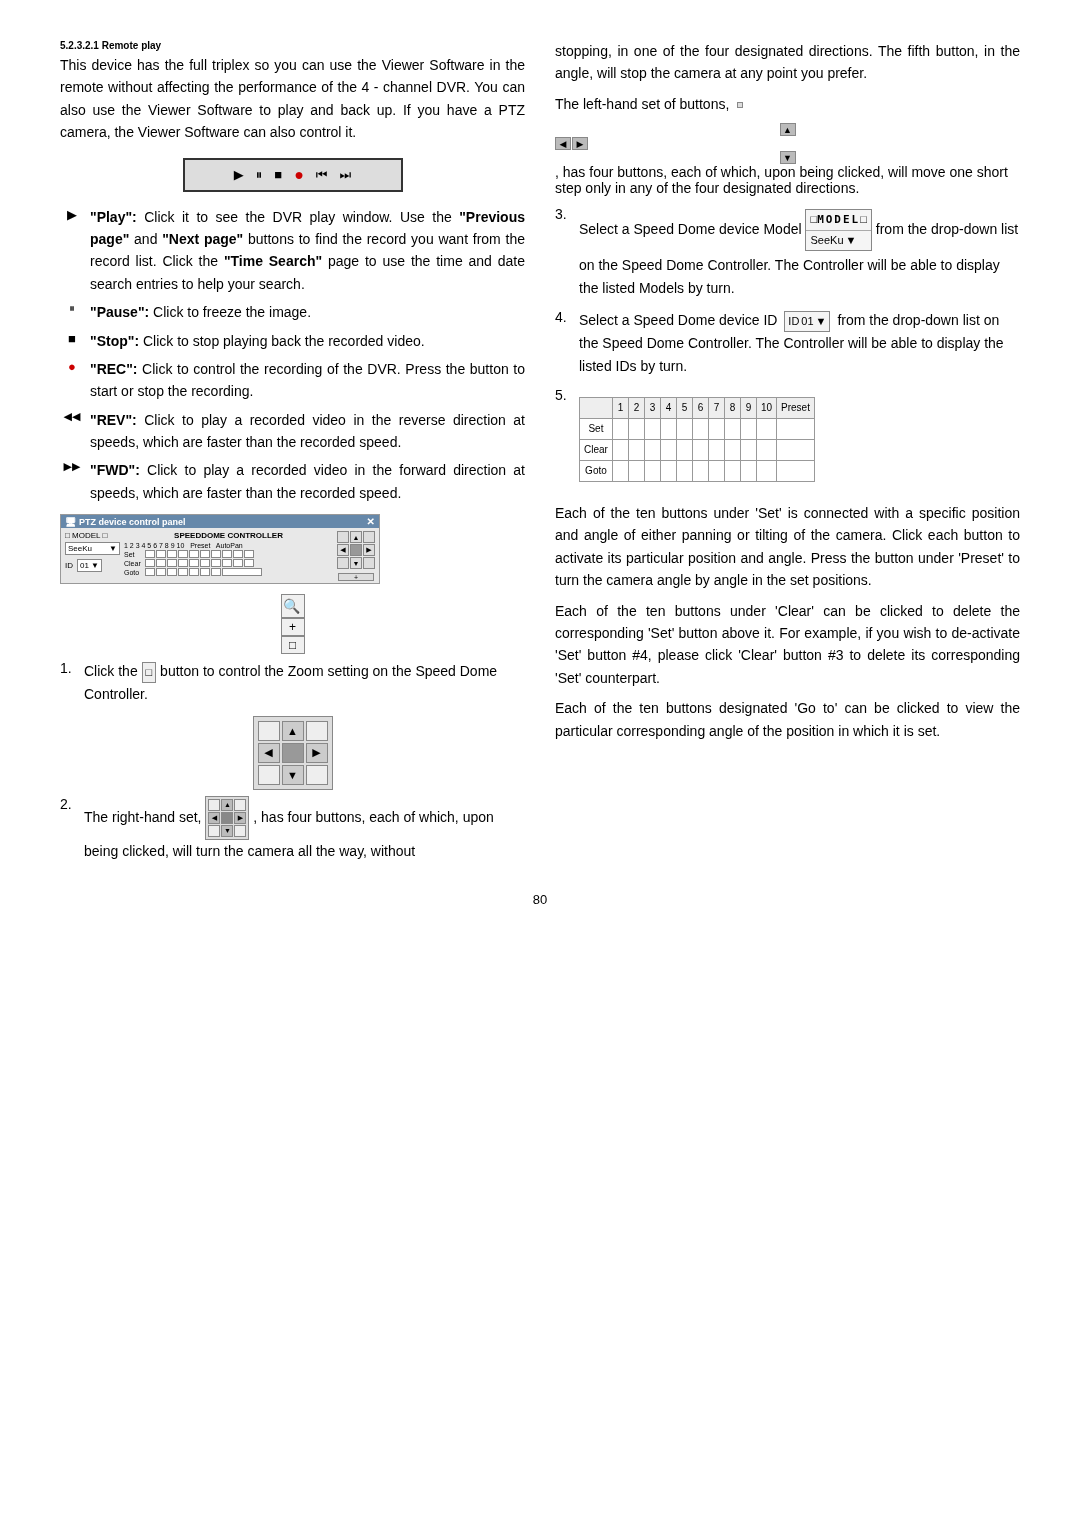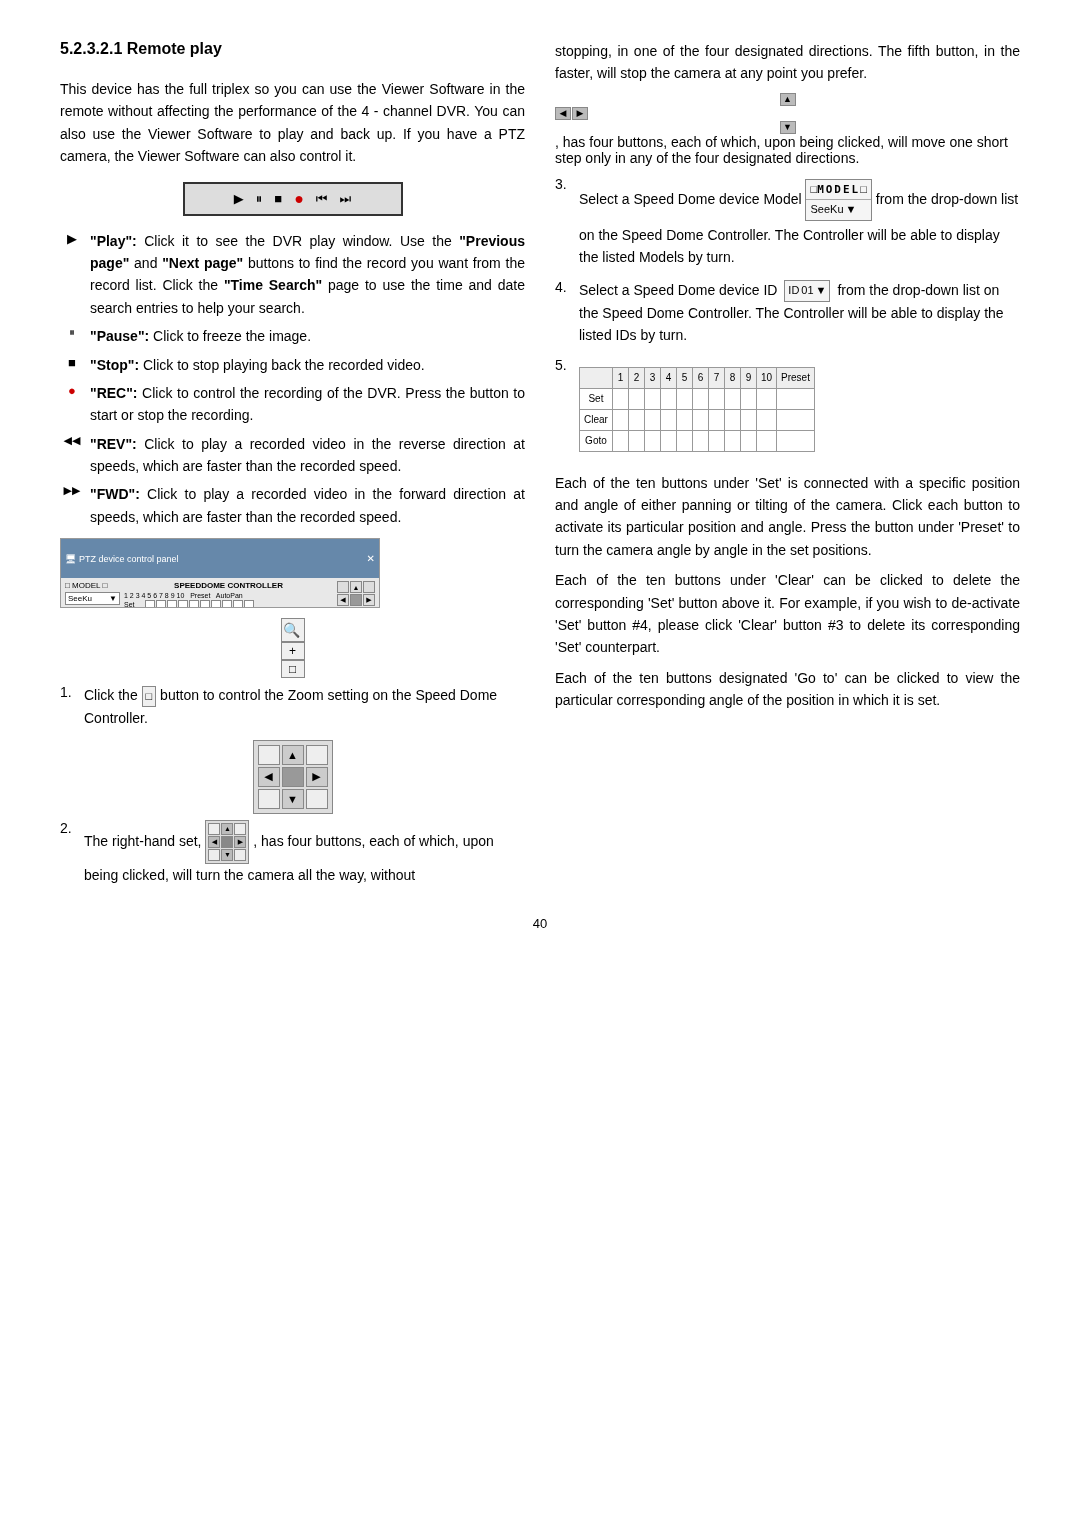--- a/index.html
+++ b/index.html
@@ -20,22 +20,22 @@
     .left-col {
       flex: 1;
       min-width: 0;
     }
     .right-col {
       flex: 1;
       min-width: 0;
     }
     .section-heading {
       font-weight: bold;
-      font-size: 16px;
-      margin-bottom: 20px;
+      font-size: 10px;
+      margin-bottom: 3px;
     }
     p {
       text-align: justify;
       line-height: 1.6;
       margin-bottom: 8px;
     }
     .playback-controls {
       display: flex;
       justify-content: center;
       align-items: center;
@@ -88,24 +88,25 @@
       max-width: 320px;
       height: 70px;
       margin: 10px 0;
       position: relative;
       overflow: hidden;
     }
     .ptz-panel-title {
       background: #6688aa;
       color: #fff;
       font-size: 10px;
-      padding: 14px 4px;
+      padding: 1px 4px;
       display: flex;
       justify-content: space-between;
       align-items: center;
+      font-weight: bold;
     }
     .ptz-panel-body {
       display: flex;
       gap: 4px;
       padding: 3px 4px;
       font-size: 9px;
       align-items: flex-start;
       justify-content: space-between;
     }
     .ptz-left {
@@ -376,24 +377,27 @@
             <div style="border:1px solid #888;background:#bbb;display:flex;align-items:center;justify-content:center;font-size:7px;">▼</div>
             <div style="border:1px solid #888;background:#eee;"></div>
           </div>
         </span>
         , has four buttons, each of which, upon being clicked, will turn the camera all the way, without
       </span>
     </div>
   </div>
 
   <div class="right-col">
-    <p>stopping, in one of the four designated directions. The fifth button, in the faster, will stop the camera at any point you prefer.</p>
+    <p>stopping, in one of the four designated directions. The fifth button, in the angle, will stop the camera at any point you prefer.</p>
 
     
-    <div style="display:flex; justify-content:center; margin-bottom:1px;">
+    <p>
+      <span>The left-hand set of buttons,</span>
+      <span style="display:inline-flex; flex-direction:column; border:1px solid #888; background:#ddd; padding:2px; vertical-align:middle; margin:0 4px;">
+        </span></p><div style="display:flex; justify-content:center; margin-bottom:1px;">
           <div style="border:1px solid #888;background:#bbb;width:16px;height:13px;display:flex;align-items:center;justify-content:center;font-size:9px;">▲</div>
         </div>
         <div style="display:flex; gap:1px;">
           <div style="border:1px solid #888;background:#bbb;width:16px;height:13px;display:flex;align-items:center;justify-content:center;font-size:9px;">◀</div>
           <div style="border:1px solid #888;background:#bbb;width:16px;height:13px;display:flex;align-items:center;justify-content:center;font-size:9px;">▶</div>
         </div>
         <div style="display:flex; justify-content:center; margin-top:1px;">
           <div style="border:1px solid #888;background:#bbb;width:16px;height:13px;display:flex;align-items:center;justify-content:center;font-size:9px;">▼</div>
         </div>
       
@@ -507,13 +511,13 @@
         </div>
       </span>
     </div>
 
     <p>Each of the ten buttons under 'Set' is connected with a specific position and angle of either panning or tilting of the camera. Click each button to activate its particular position and angle. Press the button under 'Preset' to turn the camera angle by angle in the set positions.</p>
     <p>Each of the ten buttons under 'Clear' can be clicked to delete the corresponding 'Set' button above it. For example, if you wish to de-activate 'Set' button #4, please click 'Clear' button #3 to delete its corresponding 'Set' counterpart.</p>
     <p>Each of the ten buttons designated 'Go to' can be clicked to view the particular corresponding angle of the position in which it is set.</p>
   </div>
 </div>
 
-<div class="page-number">40</div>
+<div class="page-number">80</div>
 
 </body></html>

